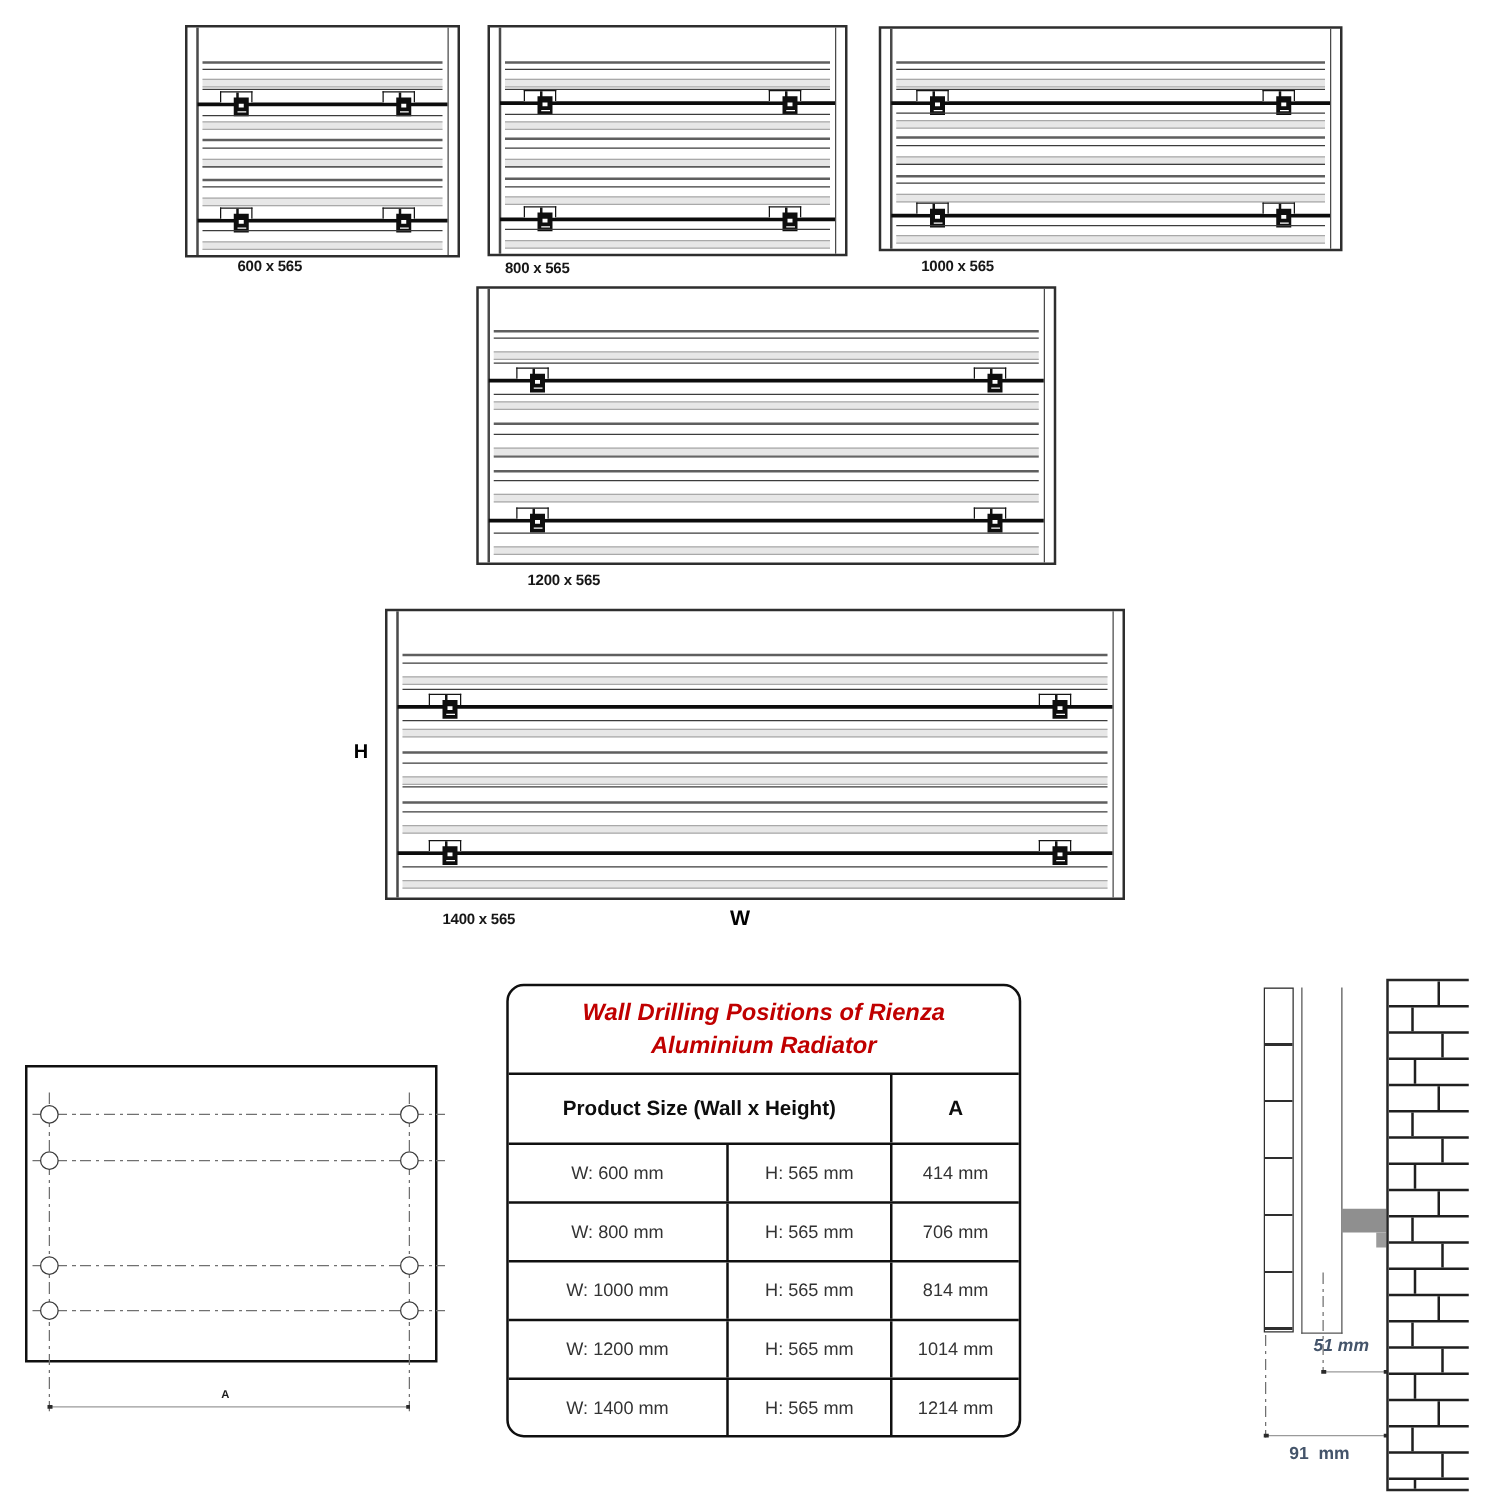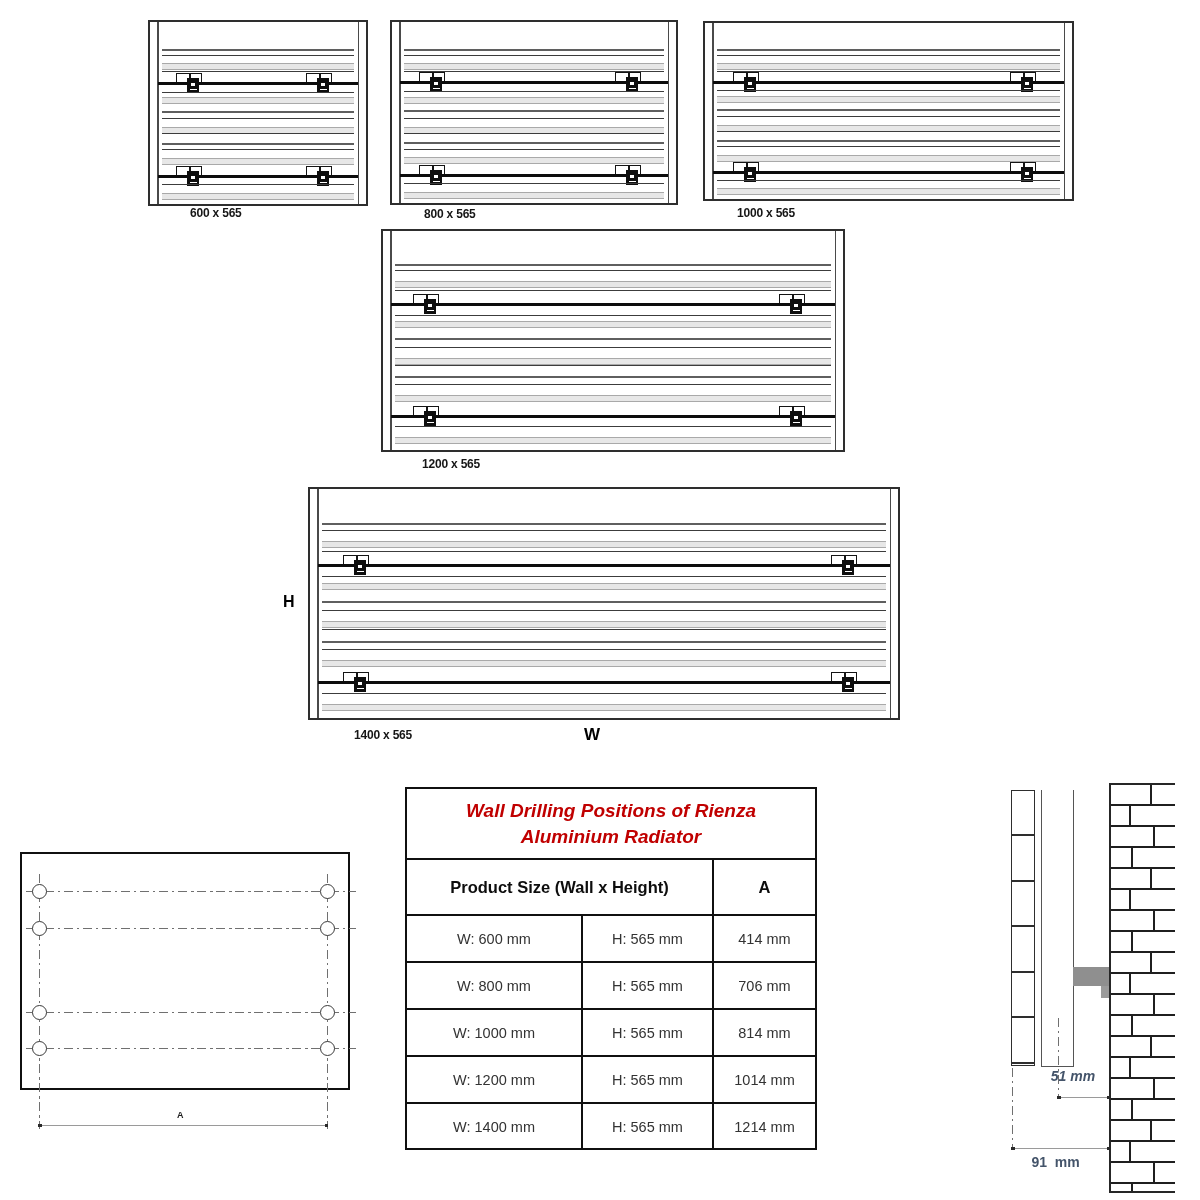--- a/index.html
+++ b/index.html
@@ -151,21 +151,21 @@
         <div class="clip" style="left: 223px; top: 143px; width: 26px; height: 9px;">
           <div class="clip-mid"></div>
         </div>
         <div class="pin" style="left: 234px; top: 148px; width: 12px; height: 15px;">
           <span class="d1"></span>
           <span class="d2"></span>
         </div>
         <div class="slat slat-thin" style="left: 12px; top: 161px; right: 12px;"></div>
         <div class="slat slat-band" style="left: 12px; top: 170px; right: 12px;"></div>
       </div>
-      <div class="size-label" style="left: 424px; top: 207px;">800 x 565</div>
+      <div class="size-label" style="left: 404px; top: 207px;">800 x 565</div>
       <div class="radiator" style="left: 703px; top: 21px; width: 371px; height: 180px;">
         <div class="rail" style="left: 7px;"></div>
         <div class="rail" style="right: 7px;"></div>
         <div class="slat slat-heavy" style="left: 12px; top: 26px; right: 12px;"></div>
         <div class="slat slat-thin" style="left: 12px; top: 32px; right: 12px;"></div>
         <div class="slat slat-band" style="left: 12px; top: 40px; right: 12px;"></div>
         <div class="slat slat-thin" style="left: 12px; top: 48px; right: 12px;"></div>
         <div class="slat slat-rail" style="left: 8px; top: 58px; right: 8px;"></div>
         <div class="clip" style="left: 28px; top: 49px; width: 26px; height: 9px;">
           <div class="clip-mid"></div>
@@ -330,21 +330,21 @@
       <div class="hole" style="left: 320px; top: 1005px;"></div>
       <div class="hole" style="left: 32px; top: 1041px;"></div>
       <div class="hole" style="left: 320px; top: 1041px;"></div>
       <div class="dim-line" style="left: 39px; top: 1125px; width: 288px;">
         <span class="dim-dot" style="left: -1px;"></span>
         <span class="dim-dot" style="right: -1px;"></span>
       </div>
       <div class="dim-a-label" style="left: 177px; top: 1110px;">A</div>
     </div>
 
-  <div class="spec-table" style="left:405px;top:787px;width:412px;height:363px;">
+  <div class="spec-table" style="left:405px;top:787px;width:412px;height:363px;border-radius:14px;">
     <div class="t-title">
       <span style="color:#C00000;">Wall Drilling Positions of Rienza</span>
       <span style="color:#C00000;">Aluminium Radiator</span>
     </div>
     <div class="t-header">
       <div class="cell">Product Size (Wall x Height)</div>
       <div class="cell">A</div>
     </div>
     <div id="table-rows">
         <div class="t-row">

